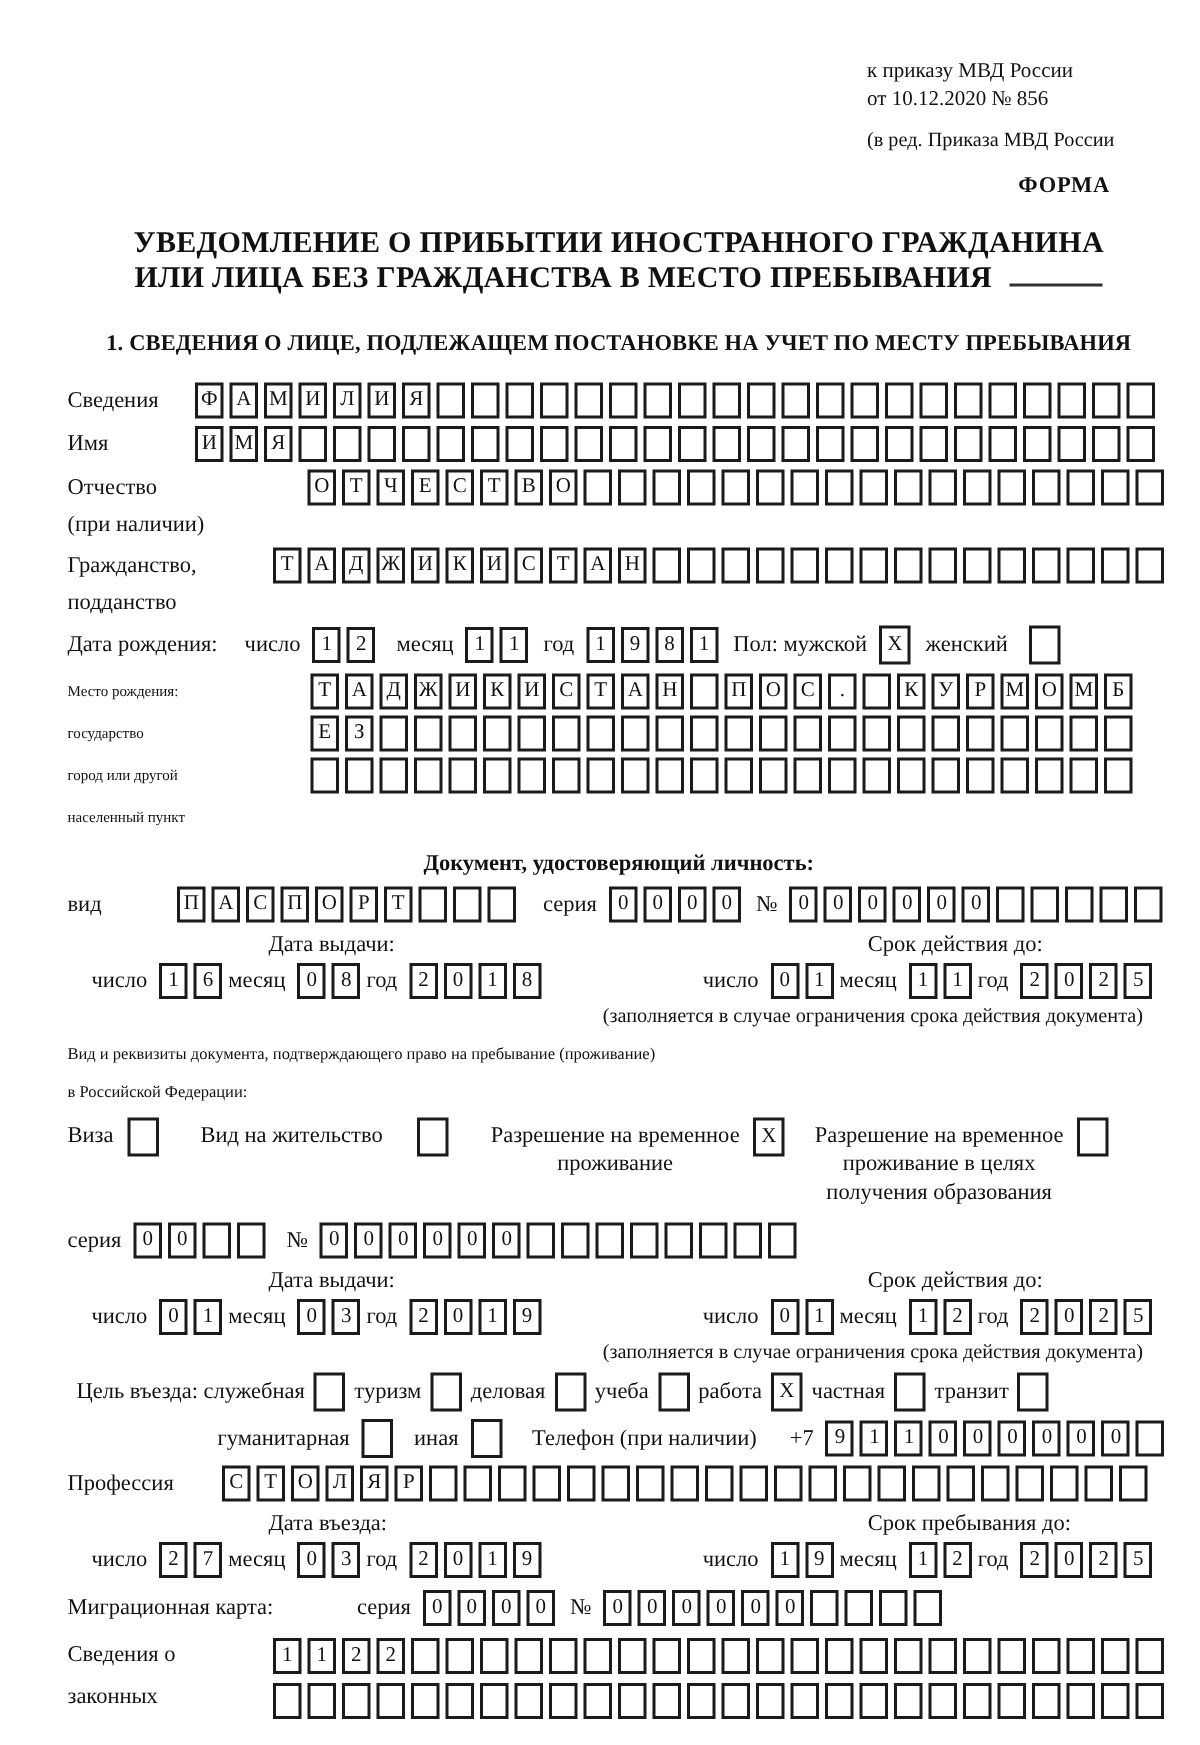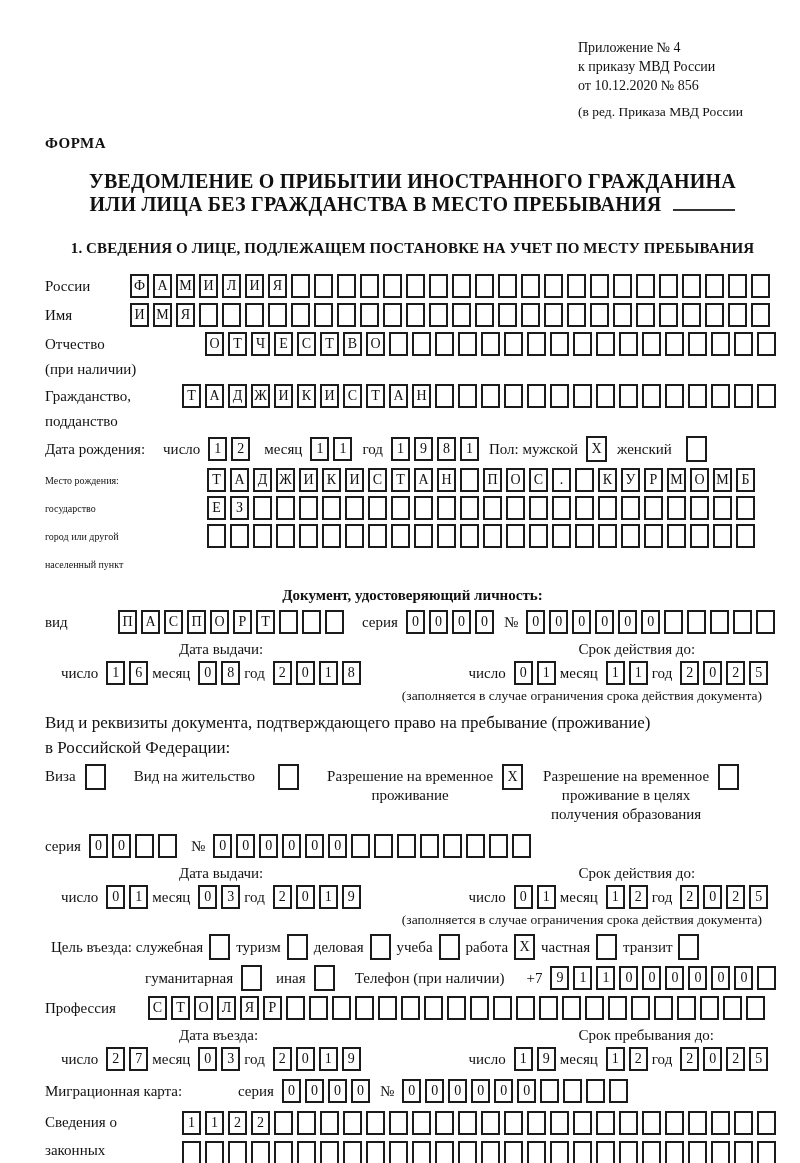--- a/index.html
+++ b/index.html
@@ -1,21 +1,21 @@
 <!DOCTYPE html>
 <html><head>
 <meta charset="utf-8">
 <style>
   html,body{margin:0;padding:0;background:#ffffff;}
   body{width:800px;height:1163px;overflow:hidden;font-family:"Liberation Serif","DejaVu Serif",serif;color:#111;}
   .page{box-sizing:border-box;width:800px;height:1163px;padding:38px 20px 10px 45px;}
   
   .annex{width:196px;margin-left:auto;margin-right:6px;font-size:14px;line-height:19px;}
   .annex .edition{margin-top:7px;font-size:13.5px;}
-  .forma{margin:14px 40px 0 0;font-weight:bold;font-size:15px;letter-spacing:.5px;}
+  .forma{text-align:right;margin:14px 40px 0 0;font-weight:bold;font-size:15px;letter-spacing:.5px;}
   
   .title{margin-top:18px;text-align:center;font-weight:bold;font-size:20px;line-height:23px;letter-spacing:.2px;}
   .blank-line{display:inline-block;width:62px;border-bottom:2px solid #333;height:14px;margin-left:12px;}
   .section-heading{margin-top:24px;text-align:center;font-weight:bold;font-size:15px;letter-spacing:.1px;}
   
   .rows{margin-top:17px;}
   .row{display:flex;align-items:flex-start;margin-bottom:5px;}
   .lbl{font-size:15px;line-height:19px;padding-top:3px;flex-shrink:0;}
   .lbl .sub{display:block;margin-top:6px;}
   .w85{width:85px;} .w160{width:160px;} .w137{width:137px;} .w103{width:103px;} .w65{width:65px;}
@@ -35,21 +35,21 @@
   .center-heading{text-align:center;font-weight:bold;font-size:15px;margin:4px 0 6px 0;}
   
   .date-block{margin-top:2px;}
   .date-cols{display:flex;}
   .date-col{width:50%;margin-left:16px;}
   .date-col-label{font-size:15px;margin:2px 0 3px 118px;}
   .date-col.right .date-col-label{margin-left:150px;}
   .dgroup{display:flex;align-items:center;font-size:15px;}
   .dgroup .t{margin:0 8px 0 0;}
   .note{font-size:13.5px;text-align:right;margin:3px 18px 6px 0;}
-  .plain{font-size:17px;line-height:25px;}
+  .plain{font-size:11px;line-height:25px;}
   
   .permits{display:flex;align-items:flex-start;margin:4px 0 10px 0;font-size:15px;}
   .cb-item{display:flex;align-items:flex-start;}
   .cb-label{line-height:19px;padding-top:3px;margin-right:9px;}
   .cb-label.center{text-align:center;font-family:Liberation Serif, serif;}
   
   .purpose .t{margin:0 6px;}
   .phone-row{margin-left:100px;}
   .mig-label{width:165px;flex-shrink:0;}
   
@@ -57,41 +57,40 @@
   .reps-labels{width:137px;font-size:15px;line-height:19px;padding-top:2px;flex-shrink:0;}
   .reps-labels div{margin-bottom:9px;}
   .reps-rows .cells{margin-bottom:6px;}
 </style>
 </head>
 <body>
 
 <div class="page">
 
   <div class="annex">
-    <div>Приложение № 4</div>
     <div>к приказу МВД России</div>
     <div>от 10.12.2020 № 856</div>
     <div class="edition">
       <div>(в ред. Приказа МВД России</div>
     </div>
   </div>
 
   <div class="forma">ФОРМА</div>
 
   <div class="title">
     <span>УВЕДОМЛЕНИЕ О ПРИБЫТИИ ИНОСТРАННОГО ГРАЖДАНИНА</span><br>
     <span>ИЛИ ЛИЦА БЕЗ ГРАЖДАНСТВА В МЕСТО ПРЕБЫВАНИЯ</span><span class="blank-line"></span>
   </div>
 
   <div class="section-heading">1. СВЕДЕНИЯ О ЛИЦЕ, ПОДЛЕЖАЩЕМ ПОСТАНОВКЕ НА УЧЕТ ПО МЕСТУ ПРЕБЫВАНИЯ</div>
 
   <div class="rows">
 
     <div class="row">
-      <span class="lbl w85">России</span>
+      <span class="lbl w85">Сведения</span>
       <span class="cells">
           <span class="cell">Ф</span>
           <span class="cell">А</span>
           <span class="cell">М</span>
           <span class="cell">И</span>
           <span class="cell">Л</span>
           <span class="cell">И</span>
           <span class="cell">Я</span>
           <span class="cell"></span>
           <span class="cell"></span>

